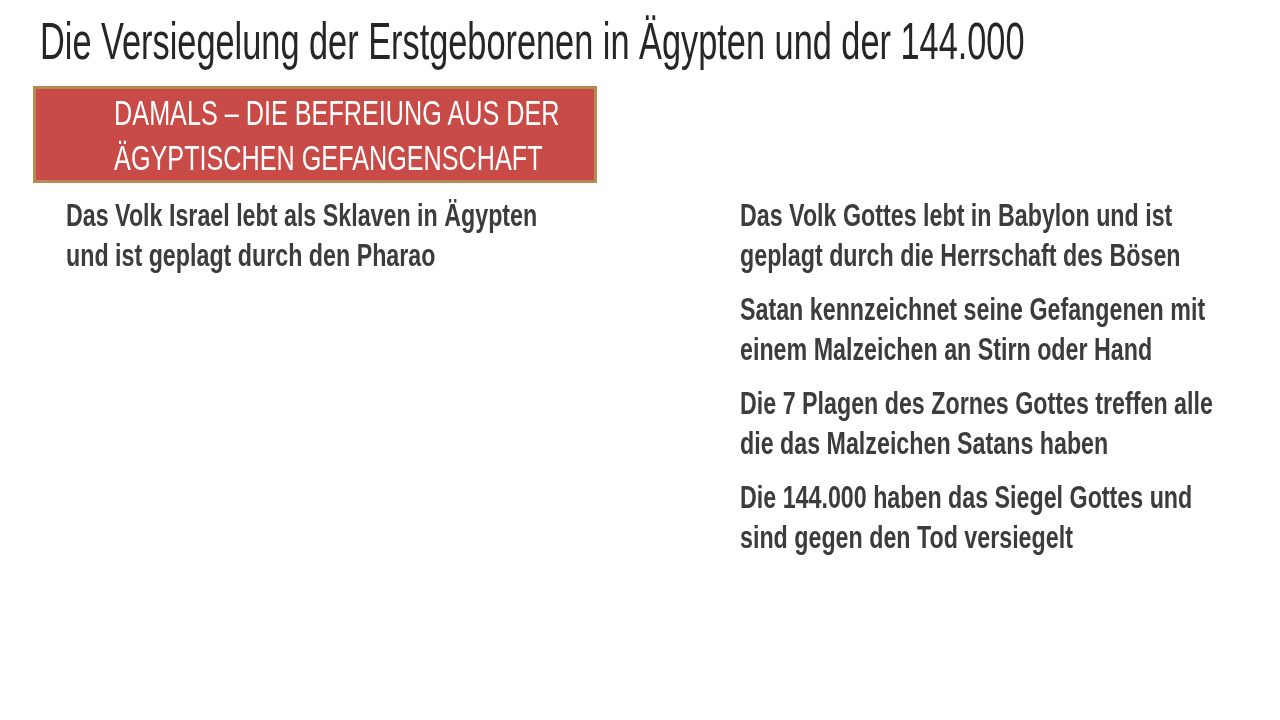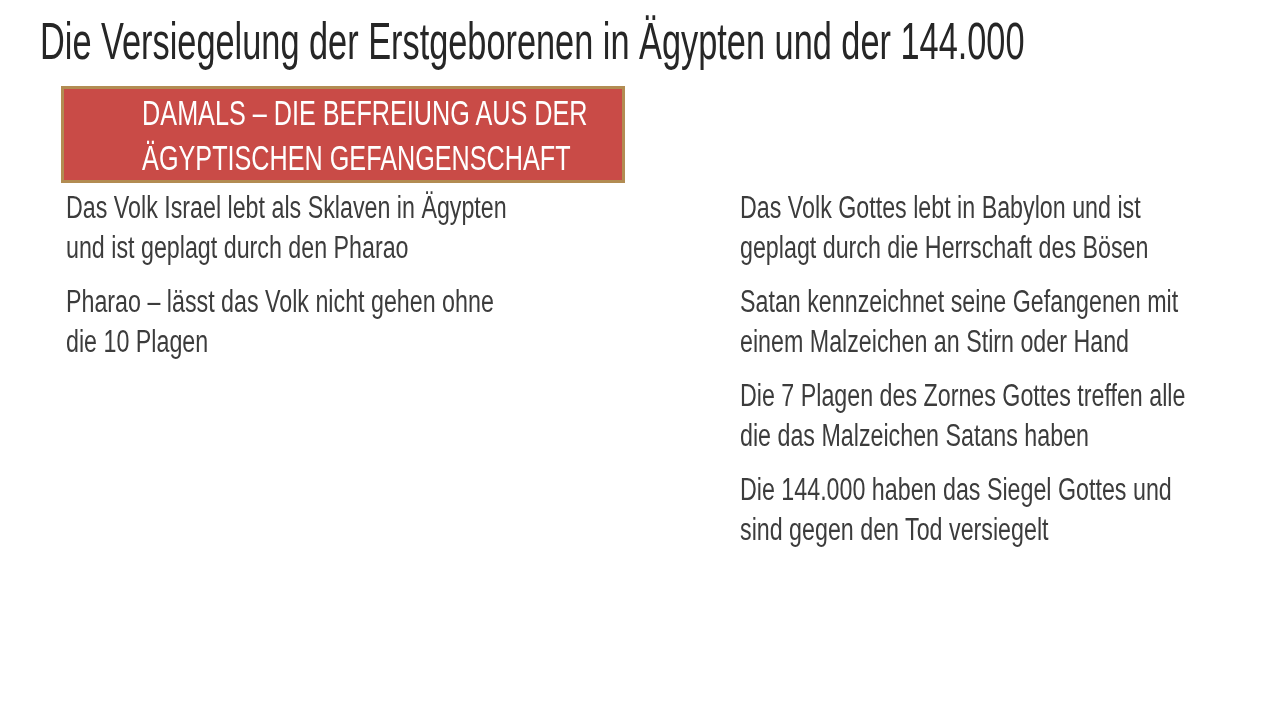--- a/index.html
+++ b/index.html
@@ -20,35 +20,35 @@
   .slide-title{
     position:absolute;left:40px;top:6px;
     font-size:52px;line-height:70px;font-weight:400;
     color:var(--title-text);white-space:nowrap;
     transform:scaleX(0.66);transform-origin:left top;
   }
 
   .header-box{
     position:absolute;top:86px;height:97px;box-sizing:border-box;
     background:var(--box-fill);border:3px solid var(--box-border);
-    display:flex;align-items:center;justify-content:center;margin-left:28px;
+    display:flex;align-items:center;justify-content:center;
   }
   .header-box.left{left:33px;width:564px;}
   .header-box.right{left:683px;width:585px;}
   .header-text{
     width:100%;text-align:center;color:var(--header-text);
     font-size:35px;line-height:45px;font-weight:400;
     transform:scaleX(0.72);transform-origin:center center;
   }
   .header-text .hline{white-space:nowrap;}
 
   .list{position:absolute;top:188px;width:560px;}
   .list.left{left:66px;}
   .list.right{left:740px;}
-  .list-item{margin:0 0 14px 0;}
+  .list-item{margin:8px 0 14px 0;font-weight:bold;}
   .list-line{
     font-size:31px;line-height:40px;color:var(--body-text);
     white-space:nowrap;transform:scaleX(0.75);transform-origin:left center;
   }
 </style>
 </head>
 <body>
 
 <div class="slide">
 
@@ -58,24 +58,20 @@
     <div class="header-text">
       <div class="hline">DAMALS – DIE BEFREIUNG AUS DER</div>
       <div class="hline">ÄGYPTISCHEN GEFANGENSCHAFT</div>
     </div>
   </div>
 
   <div class="list left">
     <div class="list-item">
       <div class="list-line">Das Volk Israel lebt als Sklaven in Ägypten</div>
       <div class="list-line">und ist geplagt durch den Pharao</div>
-    </div>
-    <div class="list-item">
-      <div class="list-line">Pharao – lässt das Volk nicht gehen ohne</div>
-      <div class="list-line">die 10 Plagen</div>
     </div>
   </div>
 
 
   <div class="list right">
     <div class="list-item">
       <div class="list-line">Das Volk Gottes lebt in Babylon und ist</div>
       <div class="list-line">geplagt durch die Herrschaft des Bösen</div>
     </div>
     <div class="list-item">

